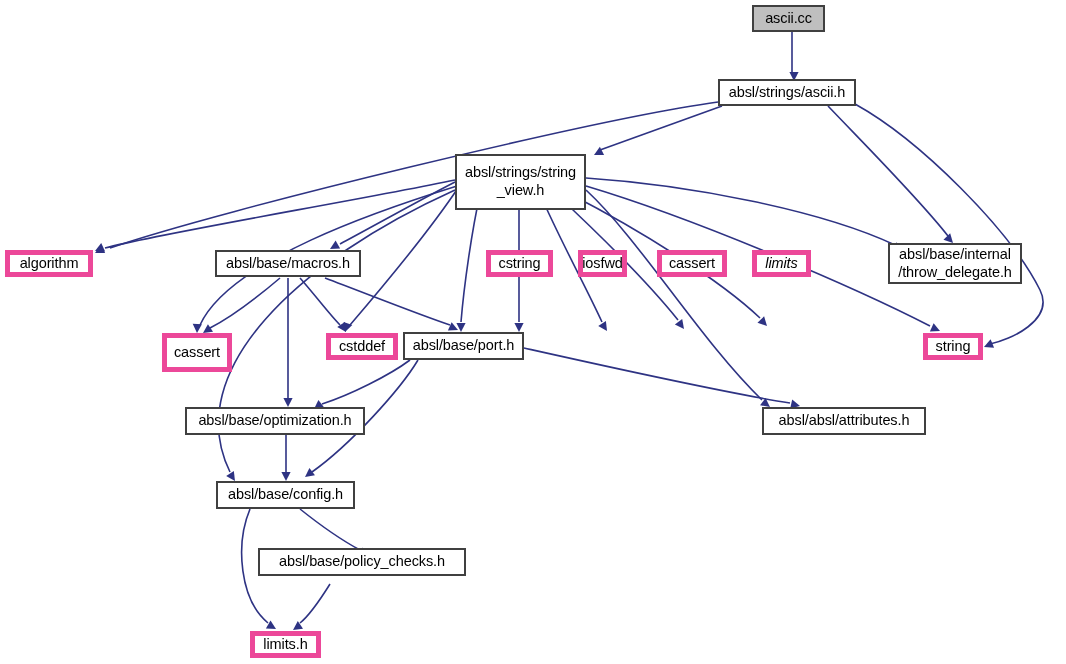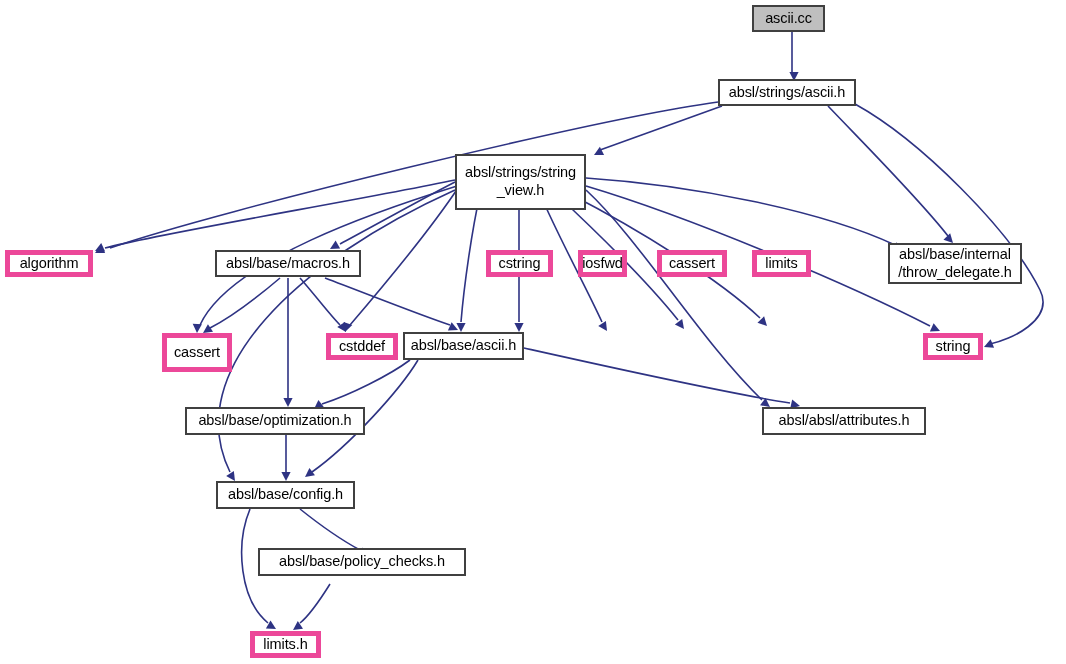--- a/index.html
+++ b/index.html
@@ -183,26 +183,26 @@
   <div id="node-layer">
       <div class="node current" style="left: 752px; top: 5px; width: 73px; height: 27px;"><span>ascii.cc</span></div>
       <div class="node local" style="left: 718px; top: 79px; width: 138px; height: 27px;"><span>absl/strings/ascii.h</span></div>
       <div class="node local" style="left: 455px; top: 154px; width: 131px; height: 56px;"><span>absl/strings/string
 _view.h</span></div>
       <div class="node lib" style="left: 5px; top: 250px; width: 88px; height: 27px;"><span>algorithm</span></div>
       <div class="node local" style="left: 215px; top: 250px; width: 146px; height: 27px;"><span>absl/base/macros.h</span></div>
       <div class="node lib" style="left: 486px; top: 250px; width: 67px; height: 27px;"><span>cstring</span></div>
       <div class="node lib" style="left: 578px; top: 250px; width: 49px; height: 27px;"><span>iosfwd</span></div>
       <div class="node lib" style="left: 657px; top: 250px; width: 70px; height: 27px;"><span>cassert</span></div>
-      <div class="node lib" style="left: 752px; top: 250px; width: 59px; height: 27px;"><span>limits</span></div>
+      <div class="node lib" style="left: 752px; top: 250px; width: 59px; height: 27px; font-style: italic;"><span>limits</span></div>
       <div class="node local" style="left: 888px; top: 243px; width: 134px; height: 41px;"><span>absl/base/internal
 /throw_delegate.h</span></div>
       <div class="node lib" style="left: 162px; top: 333px; width: 70px; height: 39px;"><span>cassert</span></div>
       <div class="node lib" style="left: 306px; top: 333px; width: 72px; height: 27px; margin-left: 20px;"><span>cstddef</span></div>
-      <div class="node local" style="left: 403px; top: 332px; width: 121px; height: 28px;"><span>absl/base/ascii.h</span></div>
+      <div class="node local" style="left: 403px; top: 332px; width: 121px; height: 28px;"><span>absl/base/port.h</span></div>
       <div class="node lib" style="left: 923px; top: 333px; width: 60px; height: 27px;"><span>string</span></div>
       <div class="node local" style="left: 185px; top: 407px; width: 180px; height: 28px;"><span>absl/base/optimization.h</span></div>
       <div class="node local" style="left: 762px; top: 407px; width: 164px; height: 28px;"><span>absl/absl/attributes.h</span></div>
       <div class="node local" style="left: 216px; top: 481px; width: 139px; height: 28px;"><span>absl/base/config.h</span></div>
       <div class="node local" style="left: 258px; top: 548px; width: 208px; height: 28px;"><span>absl/base/policy_checks.h</span></div>
       <div class="node lib" style="left: 250px; top: 631px; width: 71px; height: 27px;"><span>limits.h</span></div>
     </div>
 </div>
 
 </body></html>

